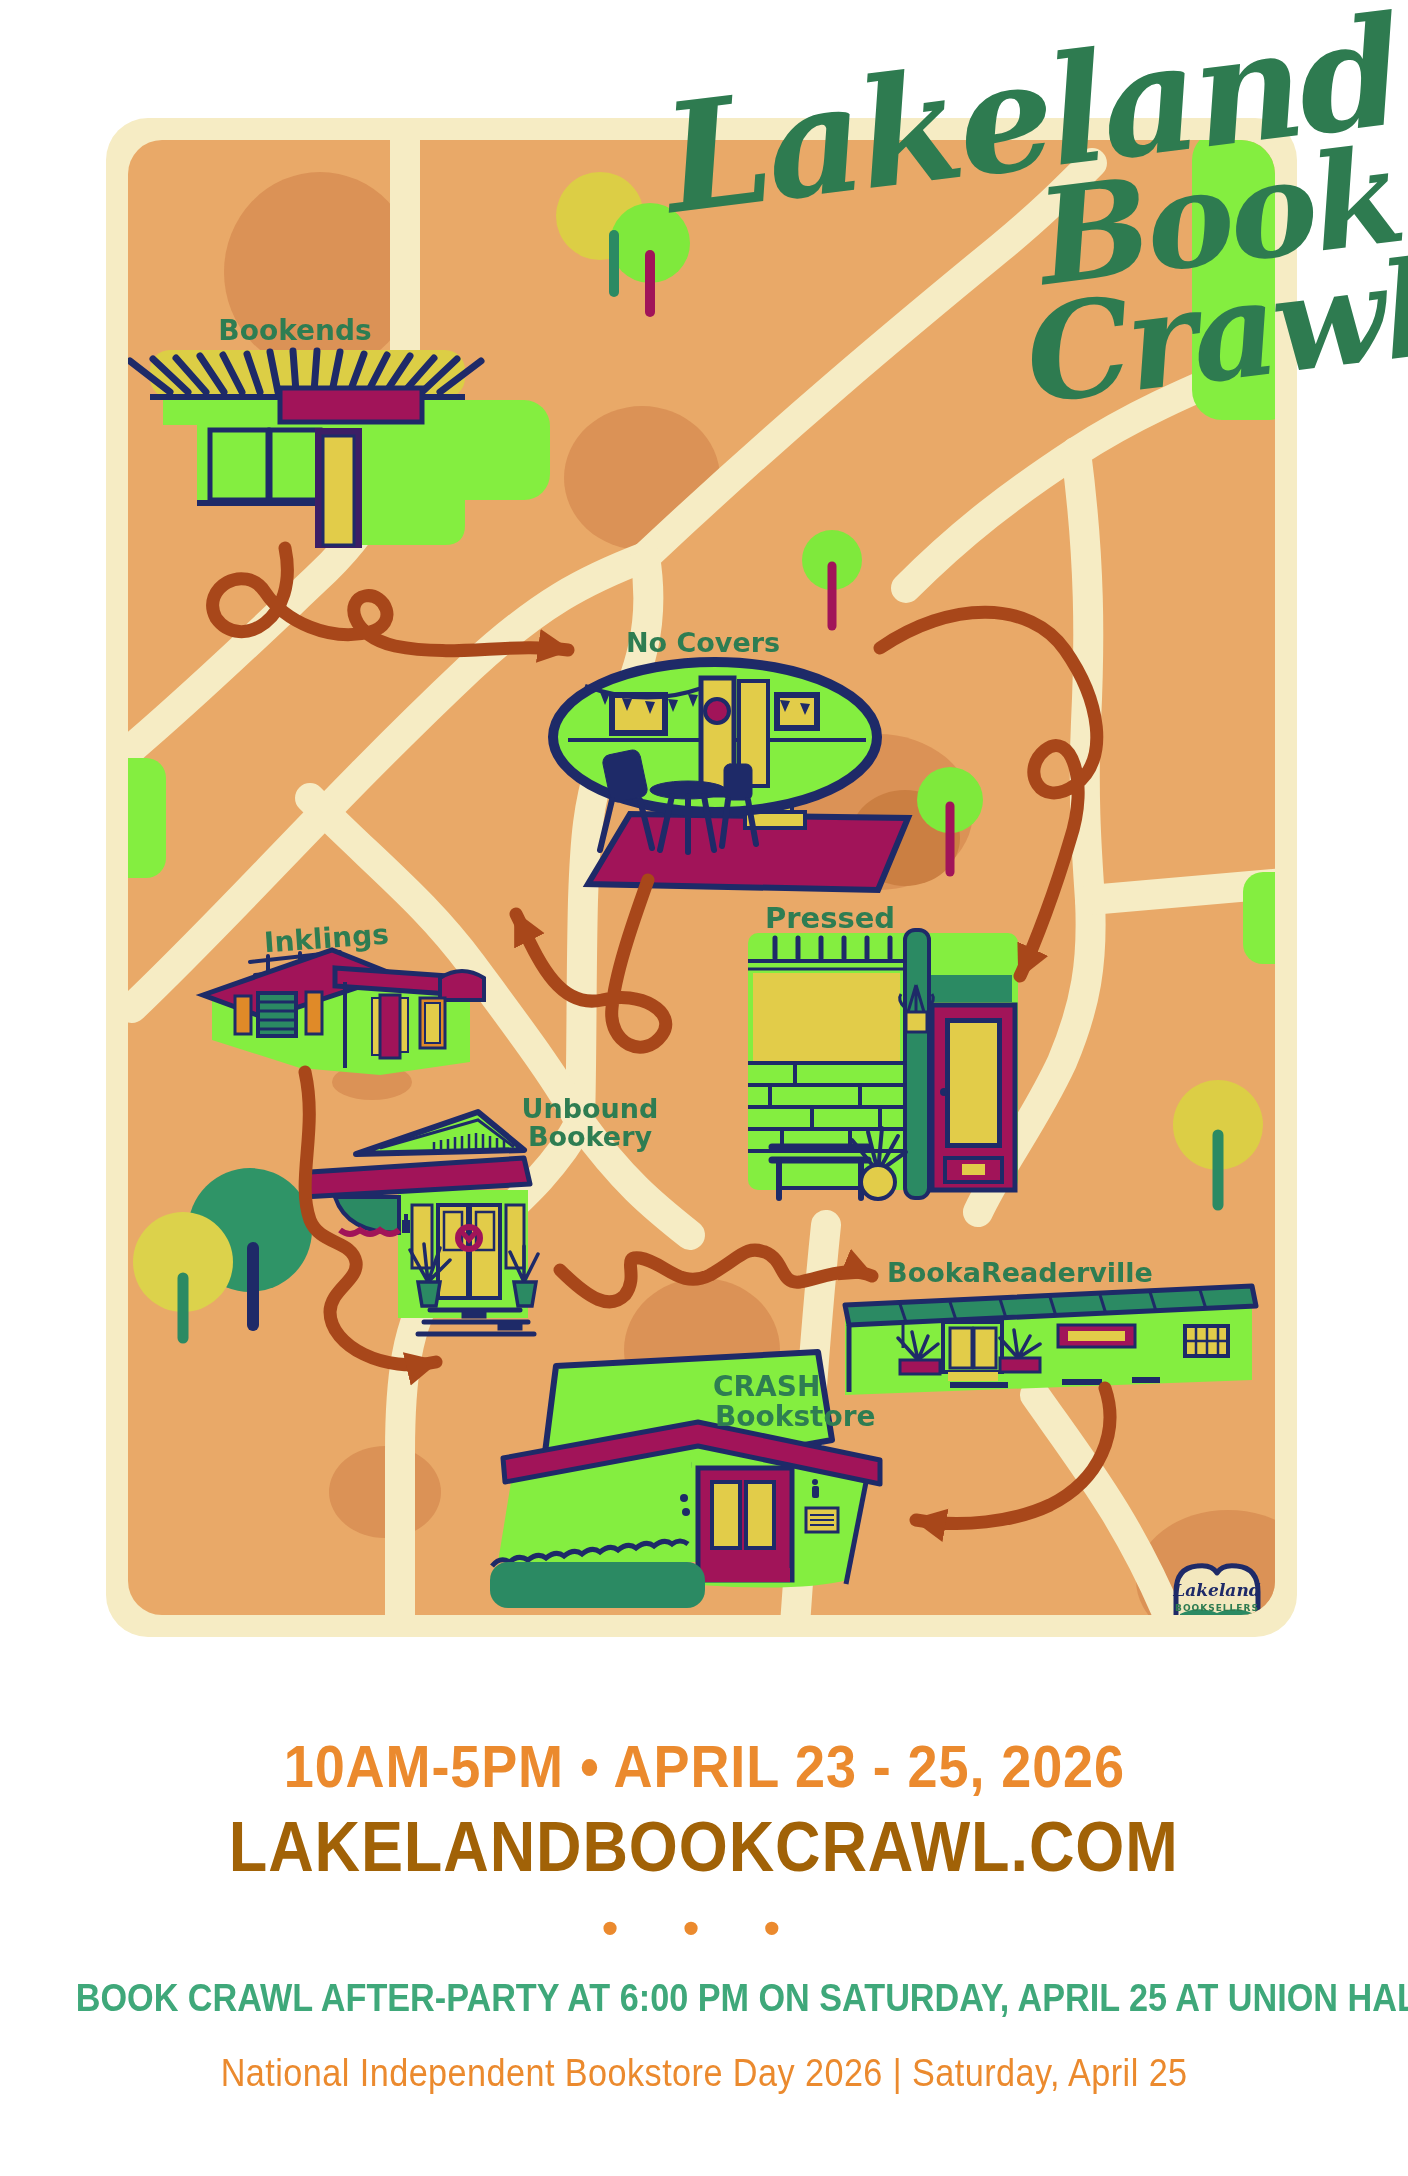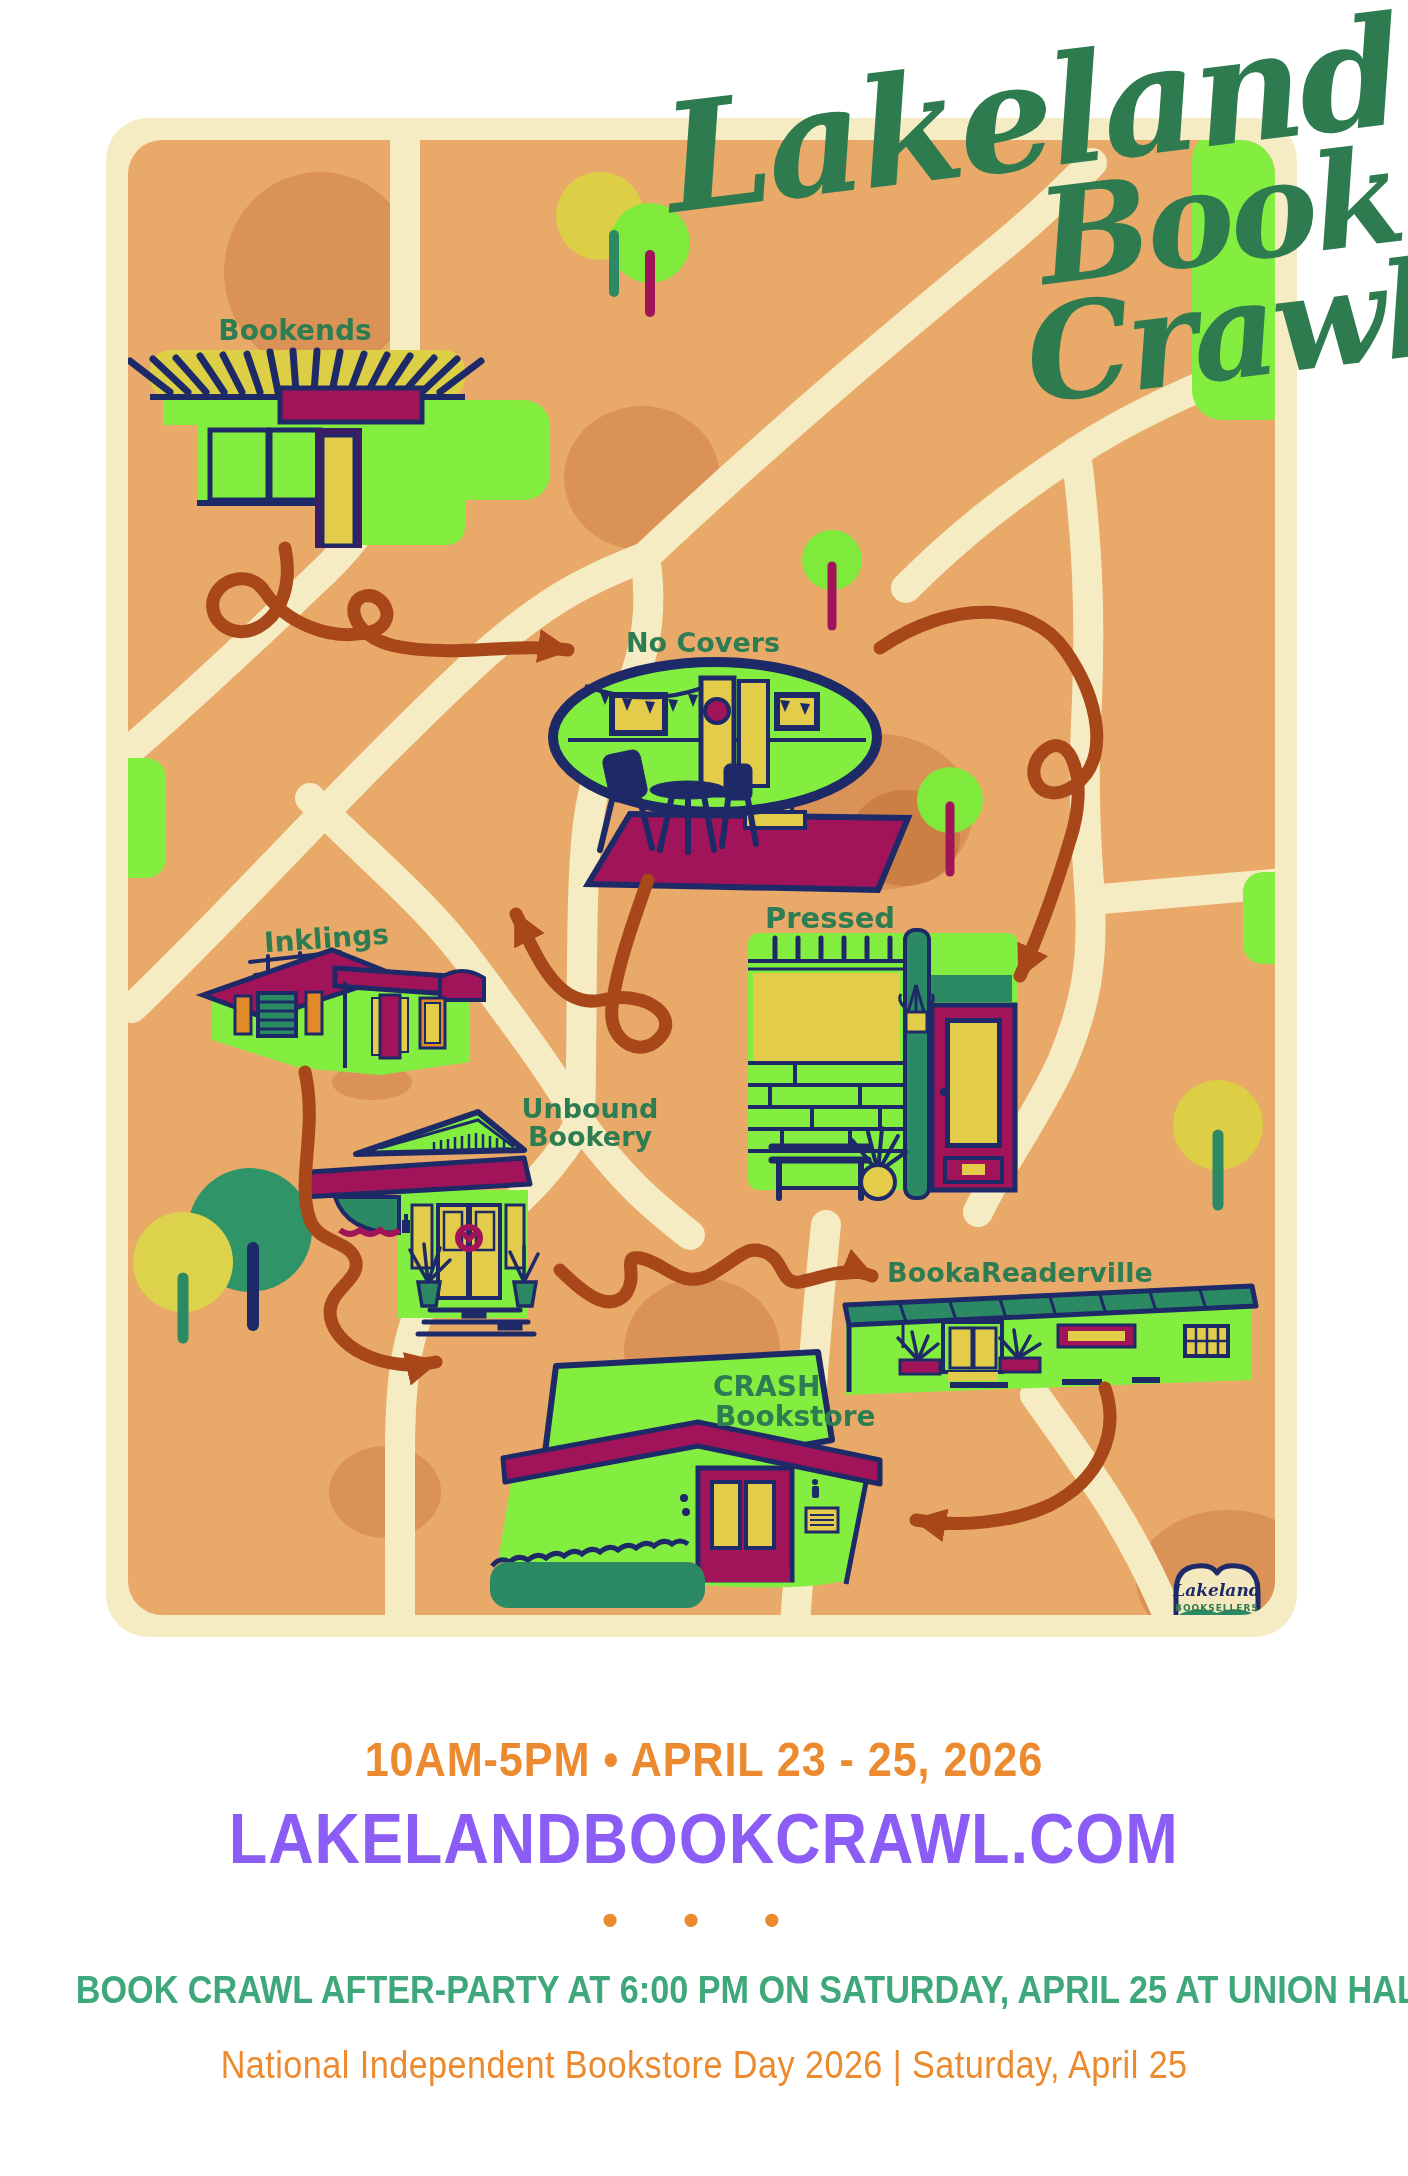--- a/index.html
+++ b/index.html
@@ -10,22 +10,22 @@
   .title{position:absolute;top:18px;right:10px;width:780px;text-align:right;
          transform:rotate(-7deg);transform-origin:85% 15%;
          color:#2E7B50;font-family:"DejaVu Serif",serif;font-style:italic;font-weight:bold;
          line-height:.88;letter-spacing:-4px;}
   .title .t1{font-size:150px;display:block;}
   .title .t2{font-size:132px;display:block;padding-right:14px;}
   .title .t3{font-size:132px;display:block;}
   
   .footer{position:absolute;left:0;top:1732px;width:1408px;text-align:center;}
   .cond{display:inline-block;transform:scaleX(.9);transform-origin:center;white-space:nowrap;}
-  .f-line1{color:#EB8A2E;font-weight:bold;font-size:48px;letter-spacing:1px;}
-  .f-line2{color:#8b5cf6;font-weight:bold;font-size:70px;letter-spacing:1px;margin-top:12px;}
+  .f-line1{color:#EB8A2E;font-weight:bold;font-size:60px;letter-spacing:1px;}
+  .f-line2{color:#a16207;font-weight:bold;font-size:70px;letter-spacing:1px;margin-top:6px;}
   .f-dots{color:#EB8A2E;font-weight:bold;font-size:46px;letter-spacing:26px;margin-top:14px;}
   .f-line3{color:#3FA87A;font-weight:bold;font-size:38px;margin-top:22px;}
   .f-line4{color:#EB8A2E;font-weight:normal;font-size:38px;margin-top:32px;letter-spacing:.5px;}
   text.store-label{font-family:"DejaVu Sans",sans-serif;font-weight:bold;fill:#2E7D52;}
   text.logo-script{font-family:"DejaVu Serif",serif;font-style:italic;font-weight:bold;fill:#1E2A68;}
   text.logo-caps{font-family:"DejaVu Sans",sans-serif;font-weight:bold;fill:#2E7B50;letter-spacing:1px;}
 </style>
 </head>
 <body>
 

